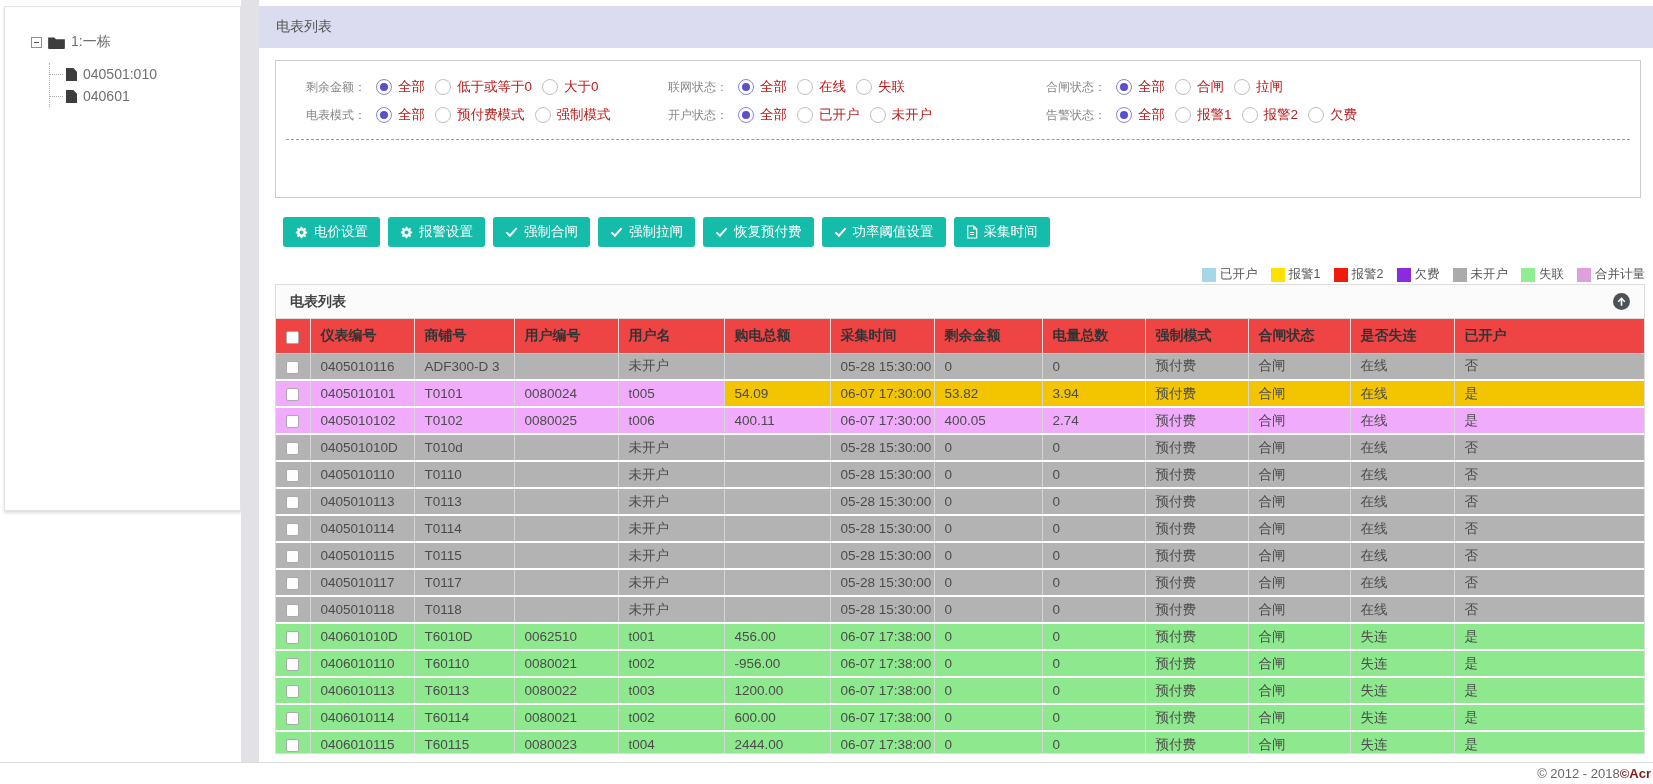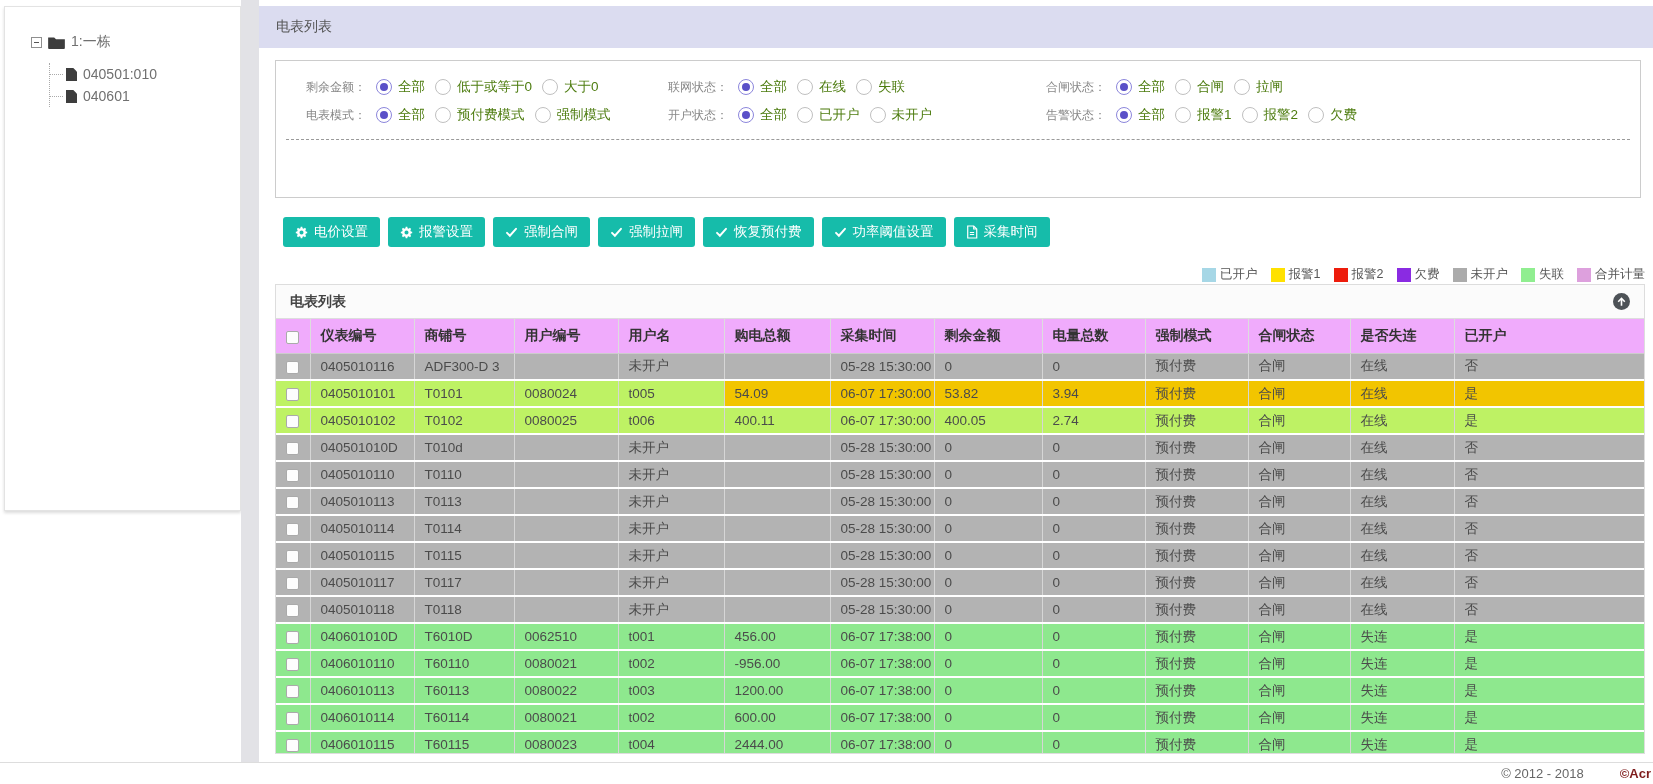--- a/index.html
+++ b/index.html
@@ -36,21 +36,21 @@
     border:1px solid #ccc; background:#fff; padding:12px 8px 0 8px; }
   .frow { display:grid; grid-template-columns:362px 378px auto; align-items:center; height:28px; }
   .fgroup { display:flex; align-items:center; }
   .flabel { width:82px; text-align:right; font-size:12px; color:#888; flex:0 0 auto; }
   .fopt { display:inline-flex; align-items:center; margin-left:10px; cursor:pointer; }
   .radio { width:16px; height:16px; border-radius:50%; border:1px solid #c0c0c0;
     background:#fff; display:inline-block; position:relative; }
   .radio.sel { border:1px solid #8c86dc; }
   .radio.sel::after { content:''; position:absolute; left:3px; top:3px; width:8px; height:8px;
     border-radius:50%; background:#5a50c8; }
-  .ftext { font-size:13.5px; color:#4d7c0f; margin-left:6px; }
+  .ftext { font-size:13.5px; color:#b91c1c; margin-left:6px; }
   .dash-sep { border-top:1px dashed #9a9a9a; margin:10px 2px 0 2px; }
   .inputs-row { display:flex; align-items:center; margin-top:16px; }
   .in-label { font-size:14px; color:#888; }
   .txt-input { width:210px; height:34px; border:1px solid #ccc; background:#fff;
     margin-left:4px; padding:0 8px; font-size:14px; color:#555; outline:none; }
   .gap1 { width:52px; } 
   .query-btn { margin-left:16px; height:33px; padding:0 15px; background:#4267cf; color:#fff;
     border:none; border-radius:3px; font-size:14px; display:inline-flex; align-items:center;
     gap:7px; cursor:pointer; }
 
@@ -68,36 +68,36 @@
   
   .table-panel { position:absolute; left:275px; top:284px; width:1370px; height:470px;
     border:1px solid #ddd; background:#fff; overflow:hidden; }
   .panel-head { height:34px; background:#fbfbfb; border-bottom:1px solid #ddd;
     display:flex; align-items:center; padding:0 14px; font-size:14px; color:#444;
     font-weight:bold; position:relative; }
   .collapse-btn { position:absolute; right:14px; top:8px; cursor:pointer; line-height:0; }
 
   table { border-collapse:collapse; table-layout:fixed; width:1368px; }
   th { height:34px; font-size:14px; color:#333; text-align:left; padding-left:10px;
-    background:#f0abfc; border-right:1px solid #ddd; border-bottom:1px solid #ccc;
+    background:#ef4444; border-right:1px solid #ddd; border-bottom:1px solid #ccc;
     font-weight:bold; overflow:hidden; white-space:nowrap; }
   td { height:27px; font-size:13.5px; color:#4b4b4b; padding-left:10px;
     border-right:1px solid rgba(0,0,0,.16); border-bottom:2px solid #fff;
     overflow:hidden; white-space:nowrap; }
   th.chk, td.chk { text-align:center; padding-left:0; }
   .cbx { width:13px; height:13px; border:1px solid #aaa; border-radius:2px;
     background:#fdfdfd; display:inline-block; vertical-align:middle; cursor:pointer; }
   tr.r-unopened td { background:#b3b3b3; }
-  tr.r-opened   td { background:#bef264; }
+  tr.r-opened   td { background:#f0abfc; }
   tr.r-lost     td { background:#8ee88e; }
   td.alarm { background:#f2c500 !important; }
 
   .footer { position:absolute; left:0; top:762px; width:1653px; height:22px;
     border-top:1px solid #ddd; background:#fff; font-size:13px; color:#666;
-    display:flex; justify-content:flex-end; align-items:center; padding-right:2px;gap:36px; }
+    display:flex; justify-content:flex-end; align-items:center; padding-right:2px; }
   .flink { color:#7f1d1d; text-decoration:none; cursor:pointer;font-weight:bold; }
 </style>
 </head>
 <body>
 
 <div class="sidebar-card">
   <div class="tree">
     <div class="tree-root">
       <span class="minus-box"></span>
       <span class="tree-folder">

